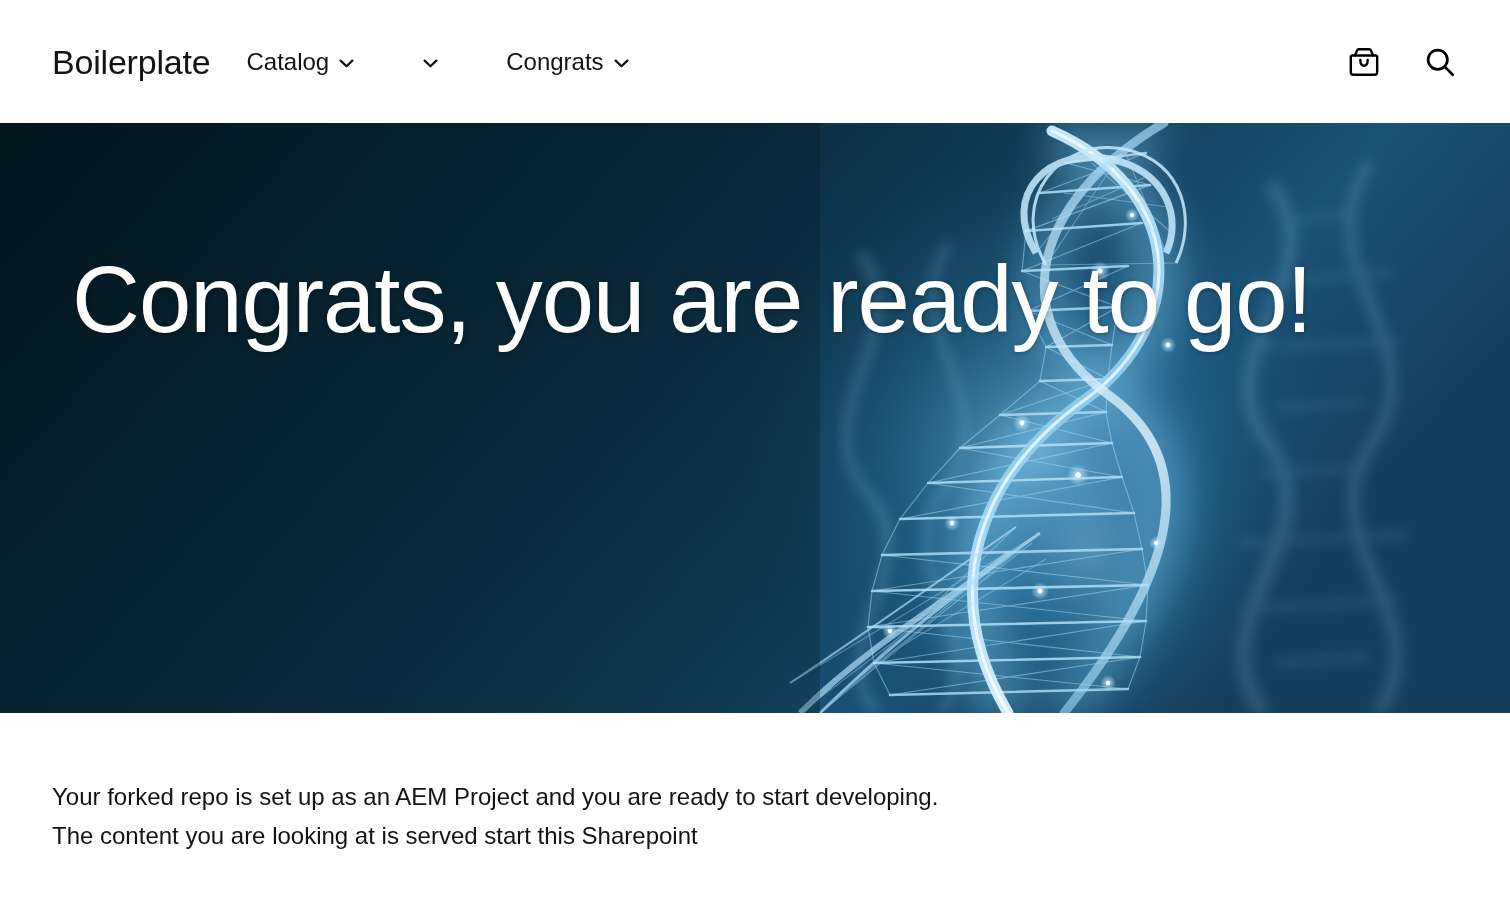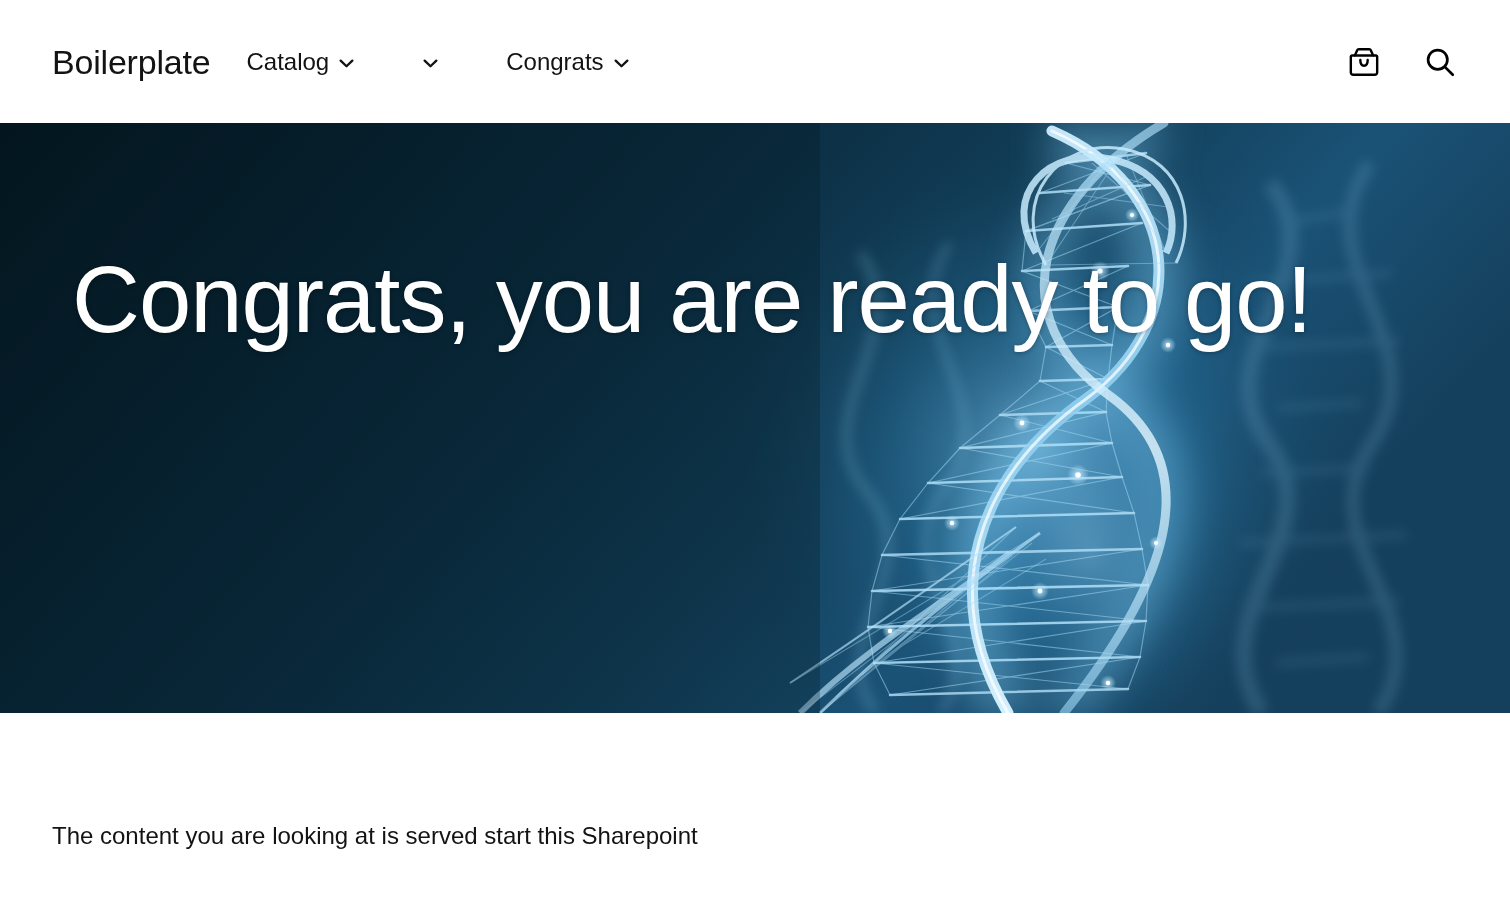--- a/index.html
+++ b/index.html
@@ -334,16 +334,16 @@
     </g>
 
     <rect width="820" height="590" fill="#04161f" opacity="0.26"></rect>
   </svg>
 
   <h1 class="hero-title">Congrats, you are ready to go!</h1>
 </section>
 
 <main class="content">
   <p class="copy">
-    <br>
+    <span>Your forked repo is set up as an AEM Project and you are ready to start developing.</span><br>
     <span>The content you are looking at is served start this </span><a class="lnk">Sharepoint</a>
   </p>
 </main>
 
 </body></html>

